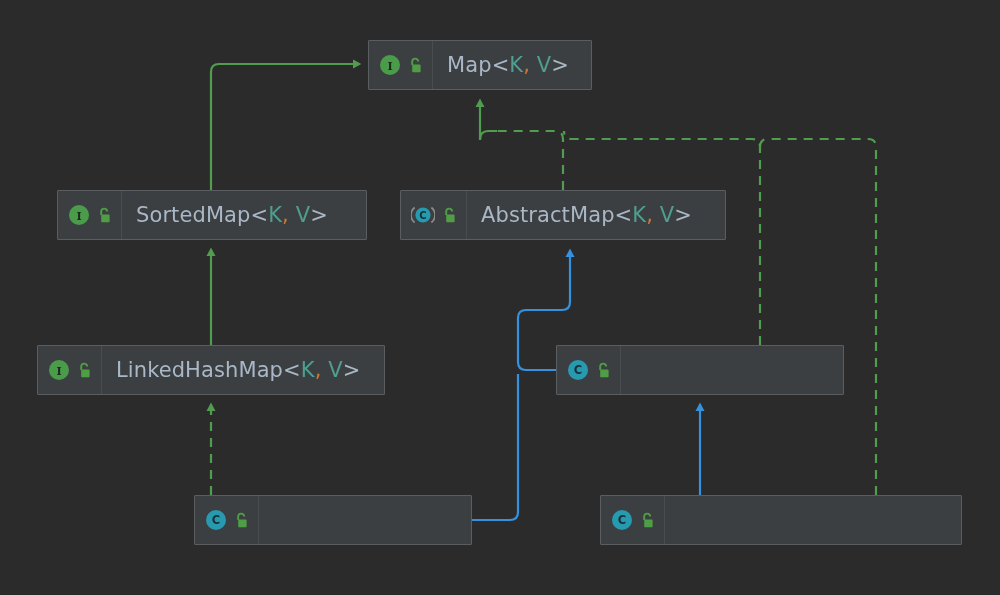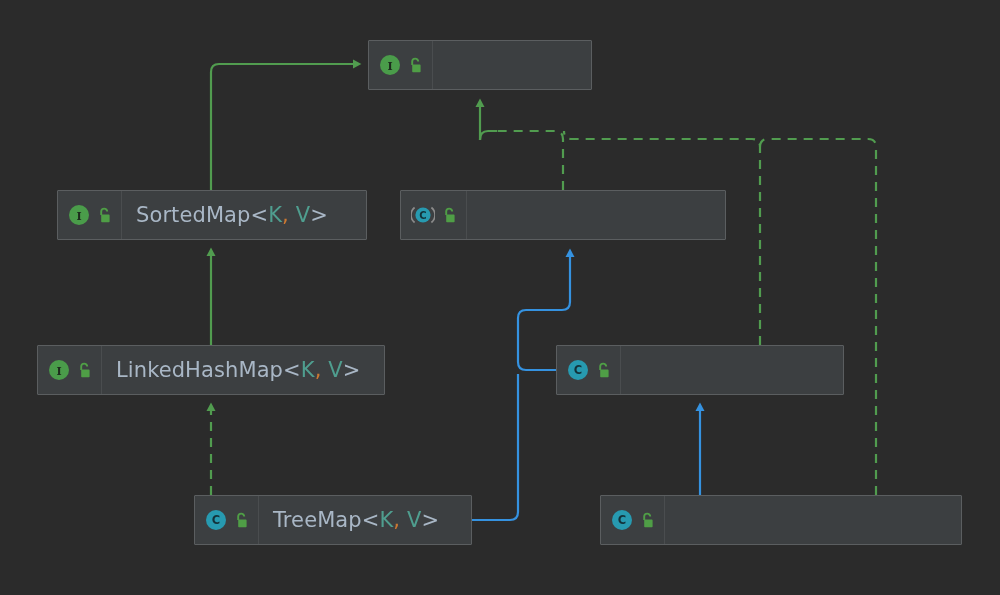--- a/index.html
+++ b/index.html
@@ -111,20 +111,23 @@
           <text x="11" y="15.6" font-family="DejaVu Serif, serif" font-size="11" font-weight="bold" fill="#1d2b1d" text-anchor="middle">I</text>
         </svg>
       </span>
       <span class="ico">
         <svg width="15" height="17" viewBox="0 0 15 17">
           <path d="M4.2,8 L4.2,4.6 A3.0,3.0 0 0 1 10.2,4.6" fill="none" stroke="#4f9e46" stroke-width="1.9"></path>
           <rect x="4.2" y="7.6" width="8.4" height="7.6" rx="0.8" fill="#4f9e46"></rect>
         </svg>
       </span>
     </div>
+    <div class="node-label">
+      <span>Map</span><span class="gen-open">&lt;</span><span class="gen-param">K</span><span class="gen-comma">,</span><span class="gen-param"> V</span><span class="gen-close">&gt;</span>
+    </div>
   </div>
 
   <div class="node" id="node-sortedmap" style="left:57px; top:190px; width:310px; height:50px;">
     <div class="node-icons">
       <span class="ico">
         <svg width="22" height="22" viewBox="0 0 22 22">
           <circle cx="11" cy="11" r="10" fill="#4a9c4a"></circle>
           <text x="11" y="15.6" font-family="DejaVu Serif, serif" font-size="11" font-weight="bold" fill="#1d2b1d" text-anchor="middle">I</text>
         </svg>
       </span>
@@ -150,20 +153,23 @@
           <text x="12" y="15.2" font-family="DejaVu Sans, sans-serif" font-size="10" font-weight="bold" fill="#13323a" text-anchor="middle">C</text>
         </svg>
       </span>
       <span class="ico">
         <svg width="15" height="17" viewBox="0 0 15 17">
           <path d="M4.2,8 L4.2,4.6 A3.0,3.0 0 0 1 10.2,4.6" fill="none" stroke="#4f9e46" stroke-width="1.9"></path>
           <rect x="4.2" y="7.6" width="8.4" height="7.6" rx="0.8" fill="#4f9e46"></rect>
         </svg>
       </span>
     </div>
+    <div class="node-label">
+      <span>AbstractMap</span><span class="gen-open">&lt;</span><span class="gen-param">K</span><span class="gen-comma">,</span><span class="gen-param"> V</span><span class="gen-close">&gt;</span>
+    </div>
   </div>
 
   <div class="node" id="node-navigablemap" style="left:37px; top:345px; width:348px; height:50px;">
     <div class="node-icons">
       <span class="ico">
         <svg width="22" height="22" viewBox="0 0 22 22">
           <circle cx="11" cy="11" r="10" fill="#4a9c4a"></circle>
           <text x="11" y="15.6" font-family="DejaVu Serif, serif" font-size="11" font-weight="bold" fill="#1d2b1d" text-anchor="middle">I</text>
         </svg>
       </span>
@@ -204,23 +210,20 @@
           <text x="11" y="15.4" font-family="DejaVu Sans, sans-serif" font-size="11.5" font-weight="bold" fill="#13323a" text-anchor="middle">C</text>
         </svg>
       </span>
       <span class="ico">
         <svg width="15" height="17" viewBox="0 0 15 17">
           <path d="M4.2,8 L4.2,4.6 A3.0,3.0 0 0 1 10.2,4.6" fill="none" stroke="#4f9e46" stroke-width="1.9"></path>
           <rect x="4.2" y="7.6" width="8.4" height="7.6" rx="0.8" fill="#4f9e46"></rect>
         </svg>
       </span>
     </div>
-    <div class="node-label">
-      <span>TreeMap</span><span class="gen-open">&lt;</span><span class="gen-param">K</span><span class="gen-comma">,</span><span class="gen-param"> V</span><span class="gen-close">&gt;</span>
-    </div>
   </div>
 
   <div class="node" id="node-linkedhashmap" style="left:600px; top:495px; width:362px; height:50px;">
     <div class="node-icons">
       <span class="ico">
         <svg width="22" height="22" viewBox="0 0 22 22">
           <circle cx="11" cy="11" r="10" fill="#279ab0"></circle>
           <text x="11" y="15.4" font-family="DejaVu Sans, sans-serif" font-size="11.5" font-weight="bold" fill="#13323a" text-anchor="middle">C</text>
         </svg>
       </span>

